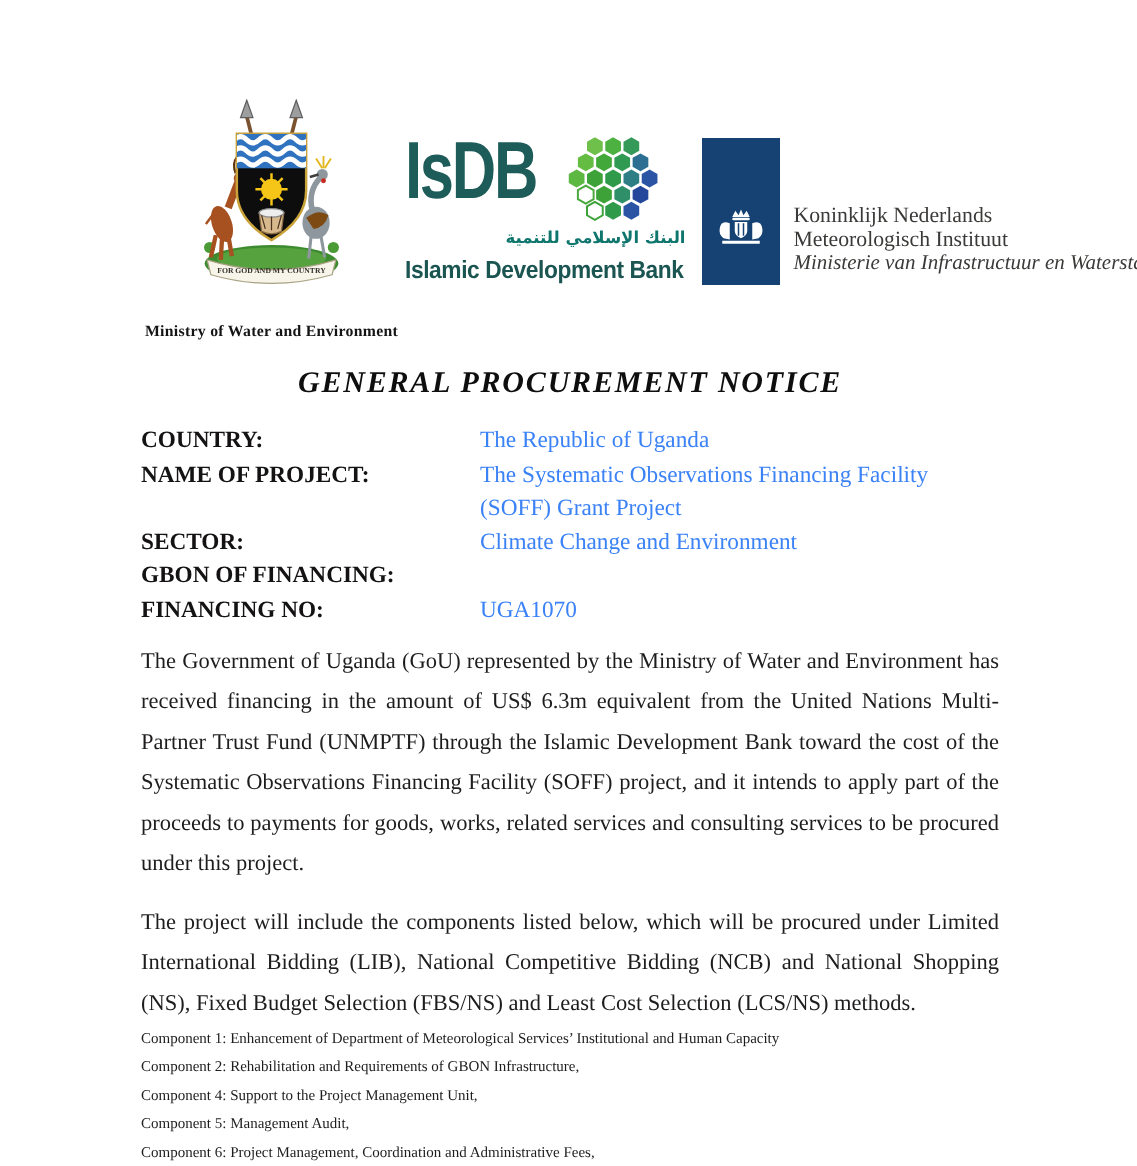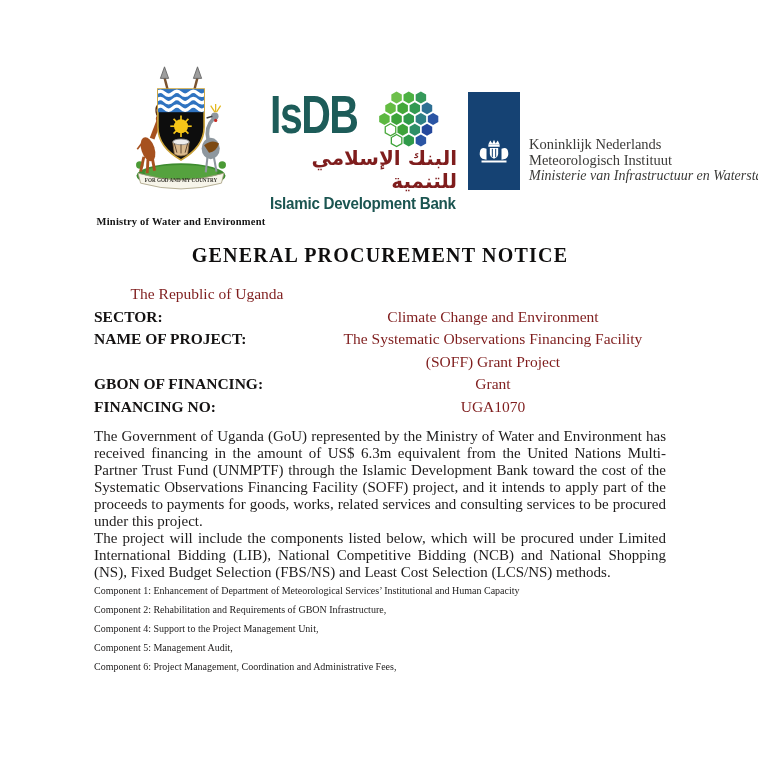--- a/index.html
+++ b/index.html
@@ -24,52 +24,53 @@
   .isdb-block { position:absolute; left:270px; top:88px; width:187px; }
   .isdb-row { display:flex; align-items:flex-start; height:58px; }
   .isdb-acronym {
     font-family:"Liberation Sans", sans-serif; font-weight:bold;
     font-size:54px; line-height:52px; letter-spacing:-2px; color:#1d5c59;
     transform:scaleX(0.76); transform-origin:left top; margin-right:-22px;
   }
   .isdb-globe { margin-top:2px; }
   .isdb-arabic {
     direction:rtl; text-align:right; margin-top:1px;
-    font-family:"DejaVu Sans", sans-serif; font-size:20px; line-height:23px;
-    color:#7f1d1d; font-weight:bold;
+    font-family:"DejaVu Sans", sans-serif; font-size:11px; line-height:23px;
+    color:#0f766e; font-weight:bold;
   }
   .isdb-name {
     font-family:"Liberation Sans", sans-serif; font-weight:bold;
     font-size:16.5px; line-height:18px; letter-spacing:-0.3px; color:#1b5551;
     transform:scaleX(0.92); transform-origin:left top; white-space:nowrap; margin-top:1px;
   }
 
   .knmi-block { position:absolute; left:468px; top:92px; display:flex; }
   .knmi-bar { width:52px; height:98px; background:#154273; position:relative; flex:none; }
   .knmi-bar svg { position:absolute; left:7px; top:46px; }
   .knmi-text { margin-left:9px; margin-top:44px; color:#3b3a38; white-space:nowrap; }
   .knmi-line { font-size:14.5px; line-height:16px; }
   .knmi-line.it { font-style:italic; font-size:14px; }
 
   
   .doc-title {
     margin:13px 0 0 94px; width:572px; text-align:center;
     font-size:20px; line-height:25px; font-weight:bold; color:#0f0e0e;
     letter-spacing:1.2px;
+    font-style:italic;
   }
   .details { margin:15px 0 0 94px; width:572px; font-size:15.5px; line-height:22.5px; }
   .detail-row { display:grid; grid-template-columns:226px 1fr; }
   .detail-label { font-weight:bold; color:#141212; }
-  .detail-value { color:#7f1d1d;text-align:center; }
+  .detail-value { color:#3b82f6; }
 
   .para {
     margin:10px 0 0 94px; width:572px;
-    font-size:15px; line-height:17px; text-align:justify;
-  }
-  .para.second { margin-top:0; }
+    font-size:15px; line-height:27px; text-align:justify;
+  }
+  .para.second { margin-top:12px; }
   .components { margin:0 0 0 94px; width:572px; font-size:10px; line-height:19px; }
   .component-line { text-align:justify; }
 </style>
 </head>
 <body>
 
 <div class="page">
 
   <div class="logos">
 
@@ -201,33 +202,33 @@
         <div class="knmi-line">Meteorologisch Instituut</div>
         <div class="knmi-line it">Ministerie van Infrastructuur en Waterstaat</div>
       </div>
     </div>
   </div>
 
   <h1 class="doc-title">GENERAL PROCUREMENT NOTICE</h1>
 
   <div class="details">
     <div class="detail-row">
+      <div class="detail-label">COUNTRY:</div>
       <div class="detail-value">The Republic of Uganda</div>
+    </div>
+    <div class="detail-row">
+      <div class="detail-label">NAME OF PROJECT:</div>
+      <div class="detail-value">The Systematic Observations Financing Facility (SOFF) Grant Project</div>
     </div>
     <div class="detail-row">
       <div class="detail-label">SECTOR:</div>
       <div class="detail-value">Climate Change and Environment</div>
     </div>
     <div class="detail-row">
-      <div class="detail-label">NAME OF PROJECT:</div>
-      <div class="detail-value">The Systematic Observations Financing Facility (SOFF) Grant Project</div>
-    </div>
-    <div class="detail-row">
       <div class="detail-label">GBON OF FINANCING:</div>
-      <div class="detail-value">Grant</div>
     </div>
     <div class="detail-row">
       <div class="detail-label">FINANCING NO:</div>
       <div class="detail-value">UGA1070</div>
     </div>
   </div>
 
   <p class="para">The Government of Uganda (GoU) represented by the Ministry of Water and Environment has received financing in the amount of US$ 6.3m equivalent from the United Nations Multi-Partner Trust Fund (UNMPTF) through the Islamic Development Bank toward the cost of the Systematic Observations Financing Facility (SOFF) project, and it intends to apply part of the proceeds to payments for goods, works, related services and consulting services to be procured under this project.</p>
   <p class="para second">The project will include the components listed below, which will be procured under Limited International Bidding (LIB), National Competitive Bidding (NCB) and National Shopping (NS), Fixed Budget Selection (FBS/NS) and Least Cost Selection (LCS/NS) methods.</p>
 

